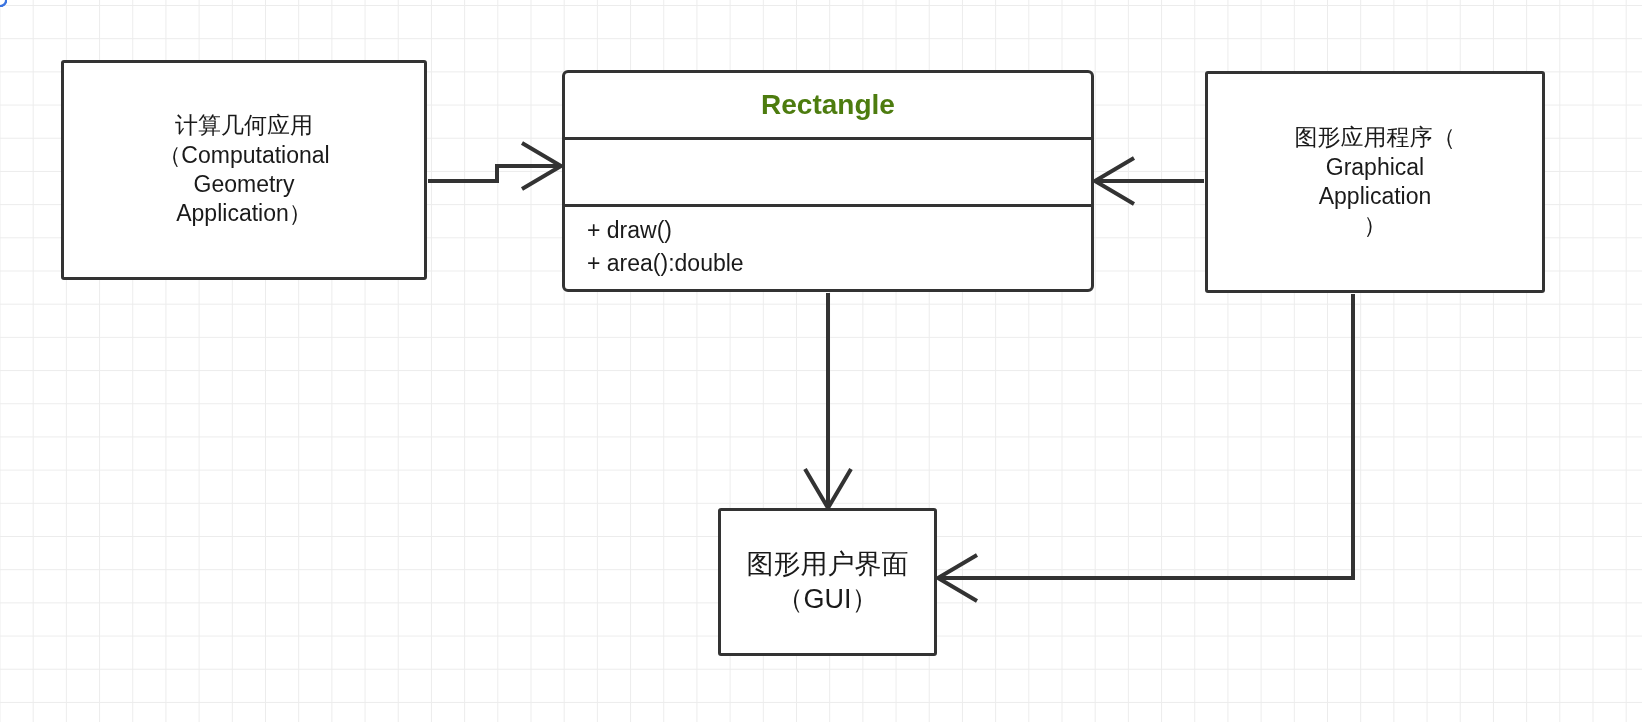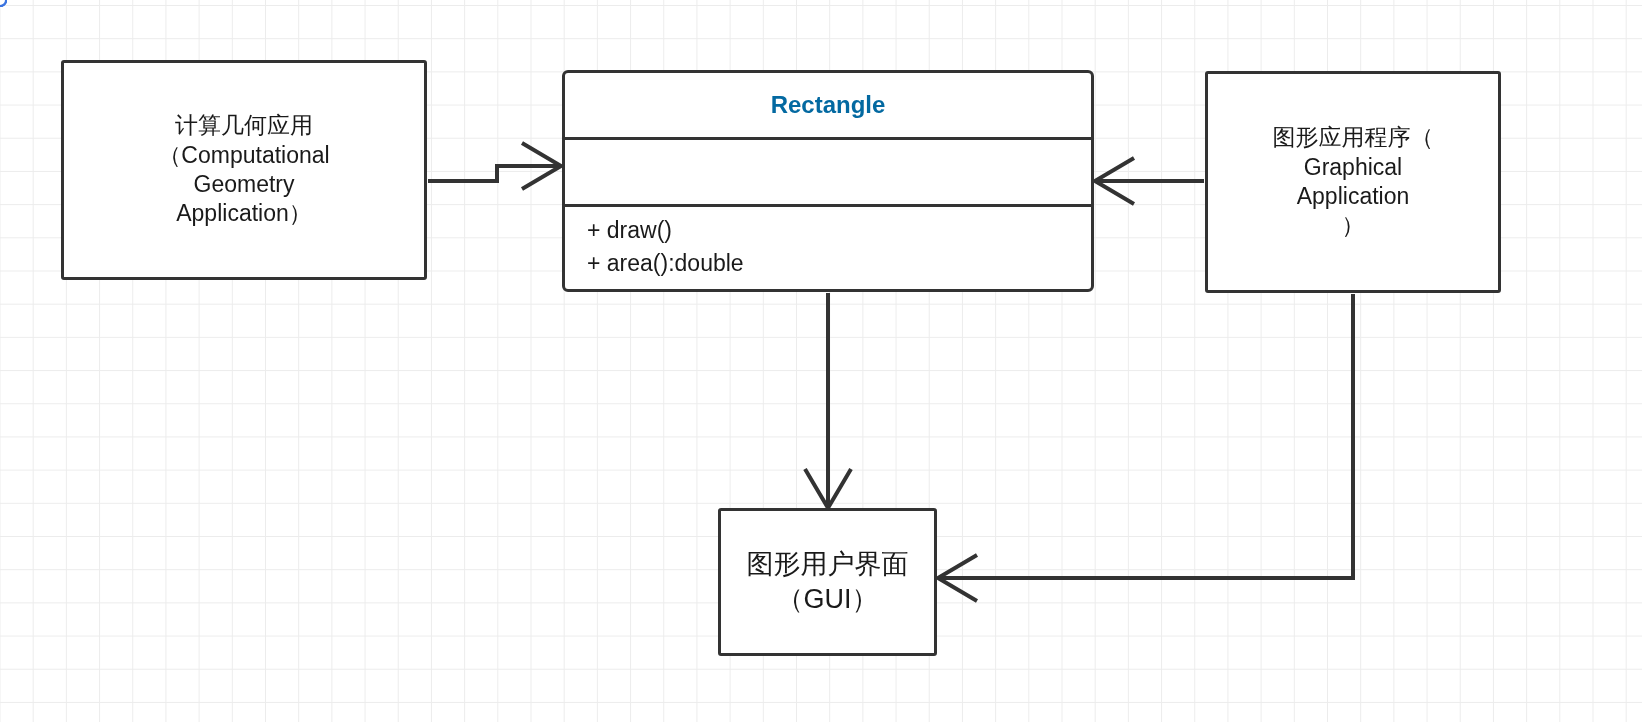--- a/index.html
+++ b/index.html
@@ -71,23 +71,23 @@
     border-radius: 6px;
     display: flex;
     flex-direction: column;
     padding: 0;
   }
   .uml-title {
     height: 67px;
     display: flex;
     align-items: center;
     justify-content: center;
-    font-size: 24px;
+    font-size: 28px;
     font-weight: bold;
-    color: #0369a1;
+    color: #4d7c0f;
     border-bottom: 3px solid #333333;
     box-sizing: border-box;
   }
   .uml-attrs {
     height: 67px;
     border-bottom: 3px solid #333333;
     box-sizing: border-box;
   }
   .uml-methods {
     flex: 1;
@@ -98,21 +98,21 @@
     font-size: 23px;
     color: #1a1a1a;
     line-height: 1.45;
     white-space: pre;
   }
 
   
   #node-ga {
     left: 1205px;
     top: 71px;
-    width: 296px;
+    width: 340px;
     height: 222px;
   }
   #node-ga .node-label { font-size: 23px; }
 
   
   #node-gui {
     left: 718px;
     top: 508px;
     width: 219px;
     height: 148px;

